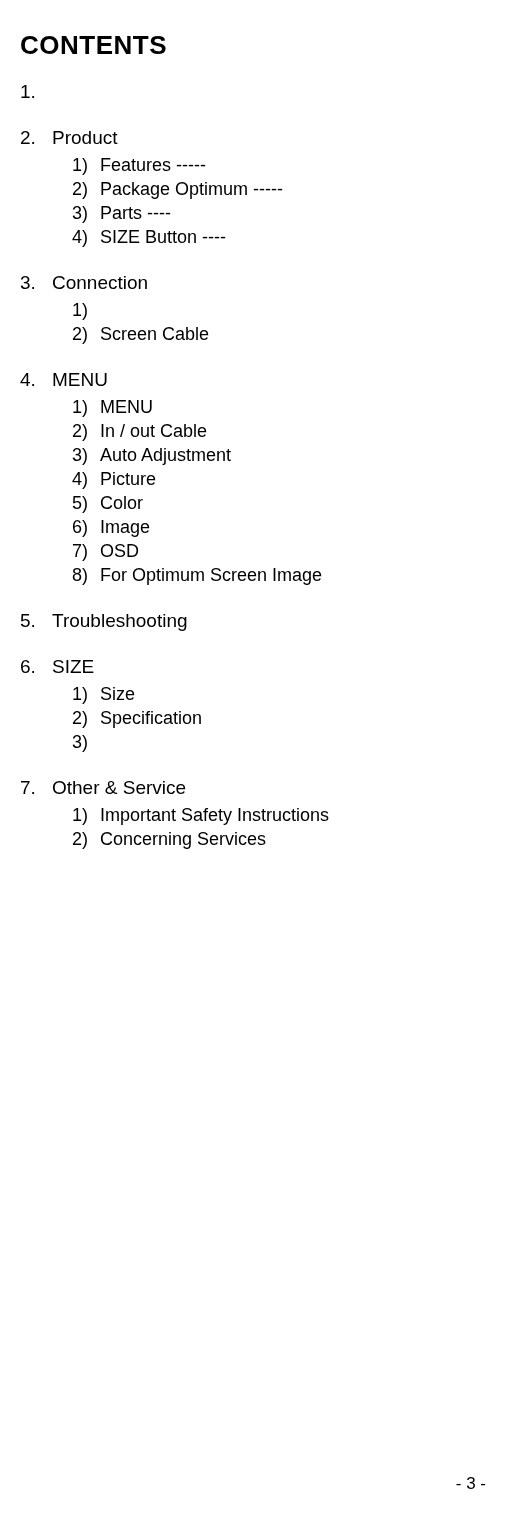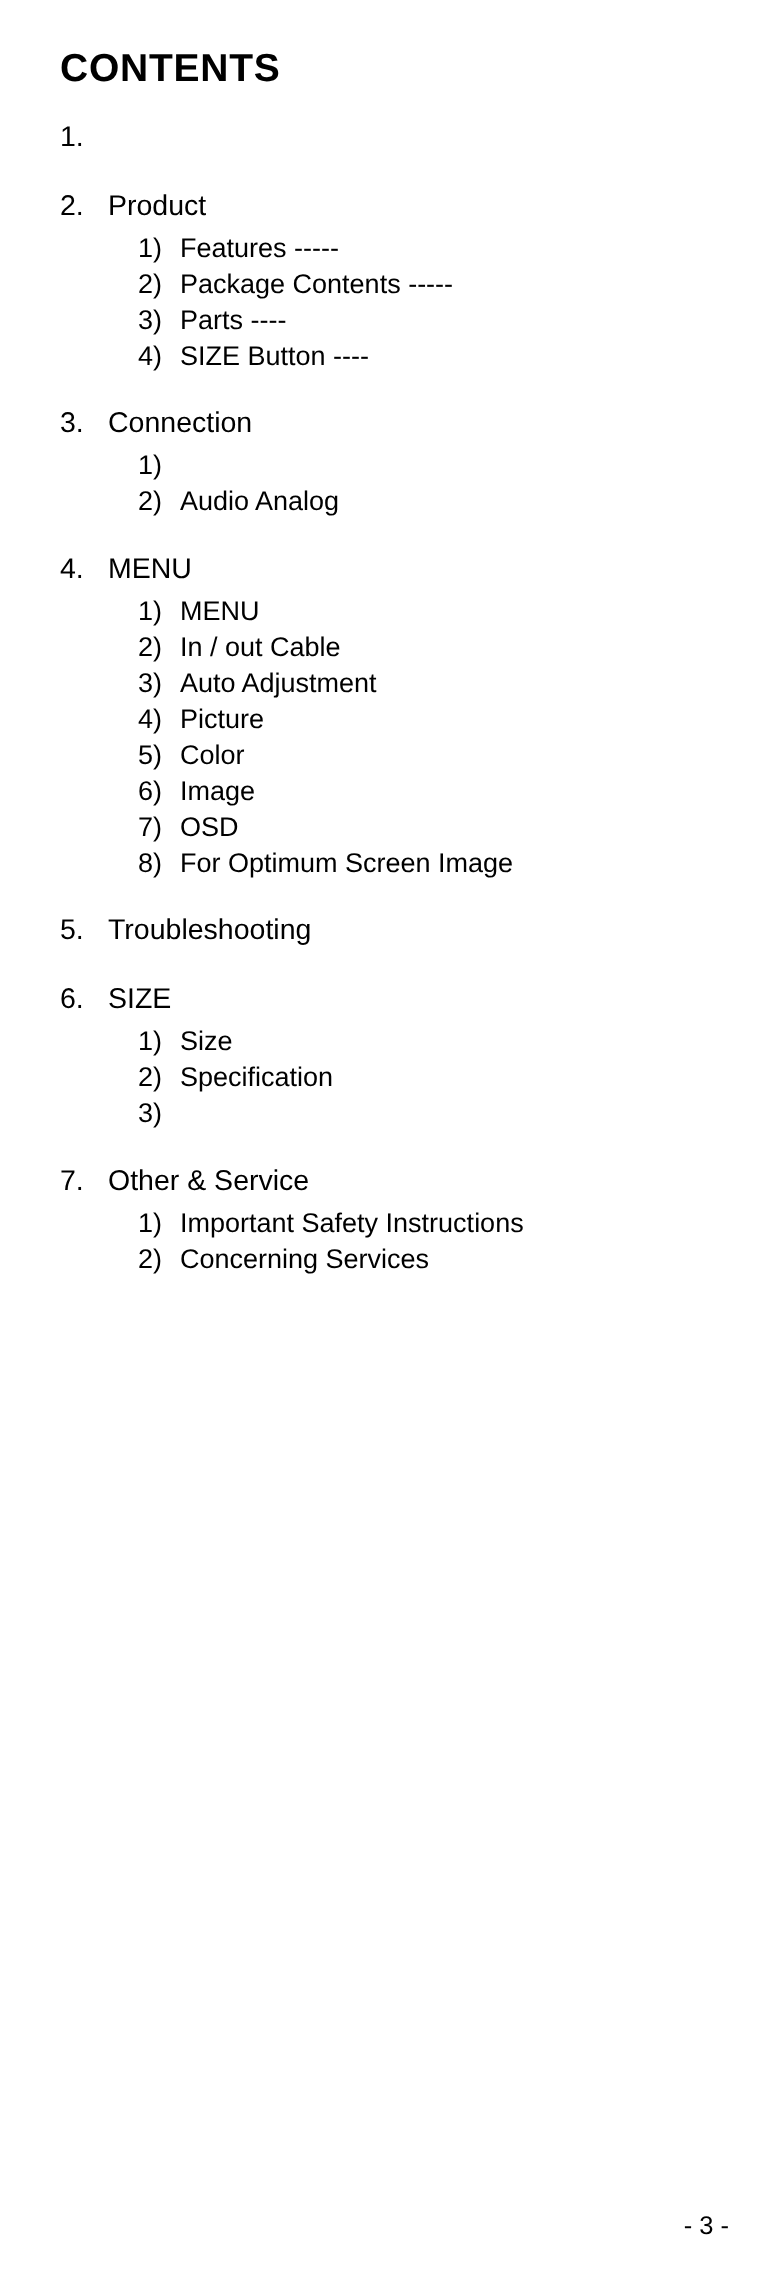--- a/index.html
+++ b/index.html
@@ -12,21 +12,21 @@
       width: 522px;
       min-height: 1518px;
       background: #ffffff;
       font-family: Arial, sans-serif;
       font-size: 18px;
       color: #000000;
       position: relative;
     }
 
     .page-container {
-      padding: 30px 40px 60px 40px;
+      padding: 30px 40px 60px 20px;
     }
 
     .page-title {
       font-size: 26px;
       font-weight: bold;
       margin-bottom: 20px;
       letter-spacing: 0.5px;
     }
 
     .section {
@@ -86,21 +86,21 @@
           <span class="section-number">2.</span>
           <span>Product</span>
         </div>
         <div class="sub-items">
           <div class="sub-item">
             <span class="sub-number">1)</span>
             <span>Features -----</span>
           </div>
           <div class="sub-item">
             <span class="sub-number">2)</span>
-            <span>Package Contents -----</span>
+            <span>Package Optimum -----</span>
           </div>
           <div class="sub-item">
             <span class="sub-number">3)</span>
             <span>Parts ----</span>
           </div>
           <div class="sub-item">
             <span class="sub-number">4)</span>
             <span>SIZE Button ----</span>
           </div>
         </div>
@@ -109,21 +109,21 @@
         <div class="section-header">
           <span class="section-number">3.</span>
           <span>Connection</span>
         </div>
         <div class="sub-items">
           <div class="sub-item">
             <span class="sub-number">1)</span>
           </div>
           <div class="sub-item">
             <span class="sub-number">2)</span>
-            <span>Audio Analog</span>
+            <span>Screen Cable</span>
           </div>
         </div>
       </div>
       <div class="section">
         <div class="section-header">
           <span class="section-number">4.</span>
           <span>MENU</span>
         </div>
         <div class="sub-items">
           <div class="sub-item">

